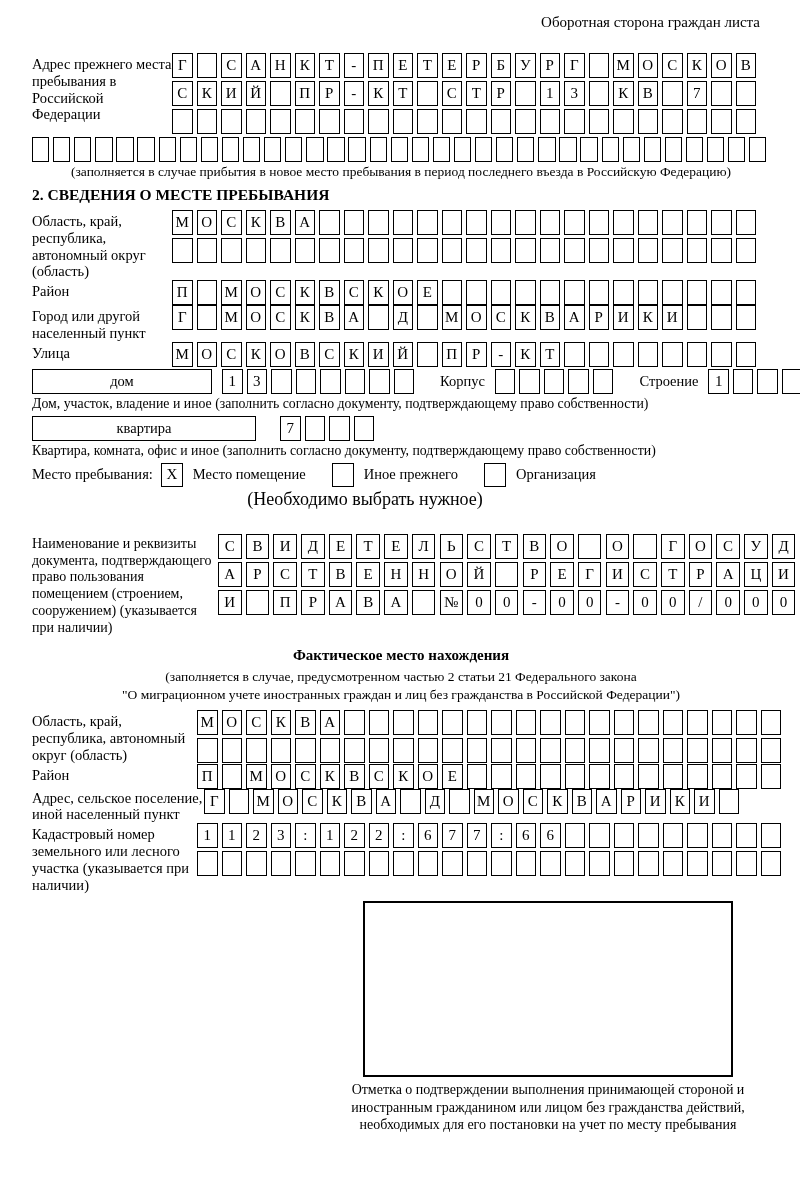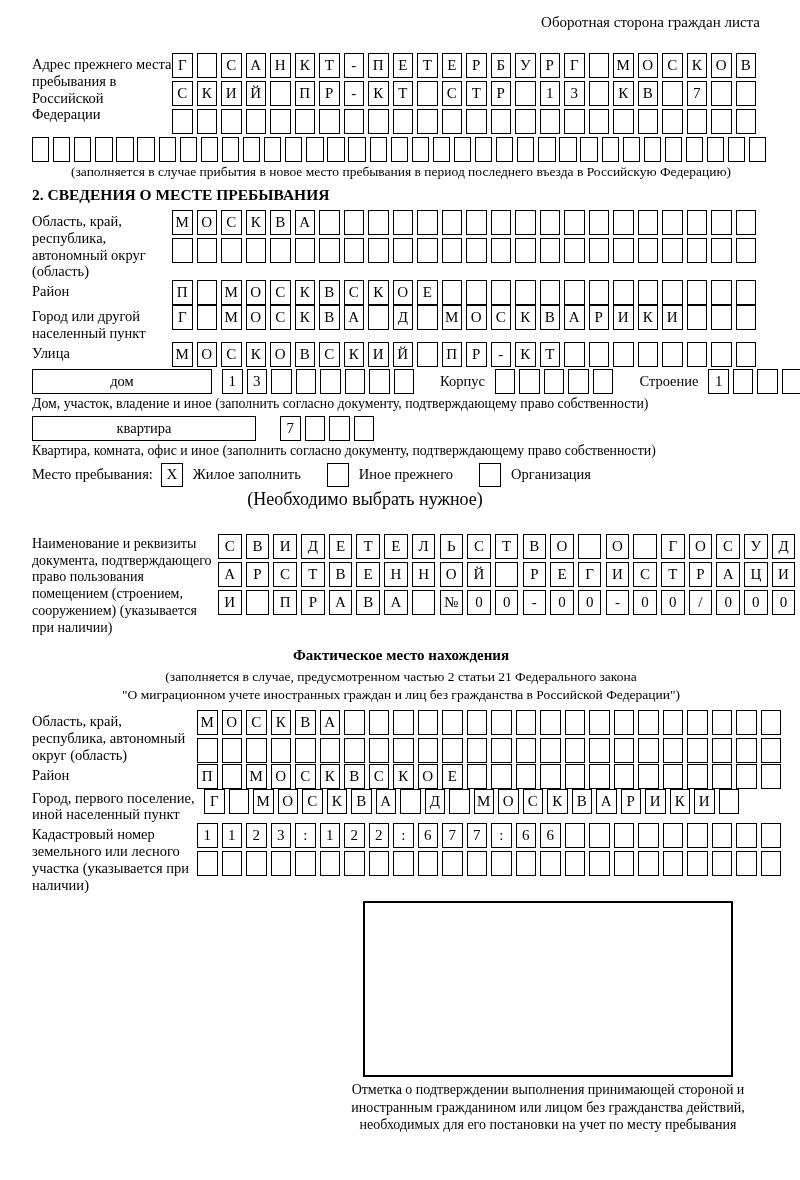--- a/index.html
+++ b/index.html
@@ -378,21 +378,21 @@
         <span class="cell"></span>
         <span class="cell"></span>
         <span class="cell"></span>
       </div>
   </div>
   <div class="caption">Квартира, комната, офис и иное (заполнить согласно документу, подтверждающему право собственности)</div>
 
   <div class="stay-line">
     <span>Место пребывания:</span>
     <span class="checkbox">X</span>
-    <span>Жилое заполнить</span>
+    <span>Место помещение</span>
     <span class="checkbox stay-gap"></span>
     <span>Иное прежнего</span>
     <span class="checkbox stay-gap"></span>
     <span>Организация</span>
   </div>
   <div class="stay-note">(Необходимо выбрать нужное)</div>
 
   <div class="frow">
     <div class="flabel-doc">Наименование и реквизиты документа, подтверждающего право пользования помещением (строением, сооружением) (указывается при наличии)</div>
     <div class="cellrows">
@@ -556,21 +556,21 @@
         <span class="cell"></span>
         <span class="cell"></span>
         <span class="cell"></span>
         <span class="cell"></span>
         <span class="cell"></span>
         <span class="cell"></span>
       </div>
   </div>
 
   <div class="frow">
-    <div class="flabel-city2">Город, первого поселение, иной населенный пункт</div>
+    <div class="flabel-city2">Адрес, сельское поселение, иной населенный пункт</div>
     <div class="cells">
         <span class="cell">Г</span>
         <span class="cell"></span>
         <span class="cell">М</span>
         <span class="cell">О</span>
         <span class="cell">С</span>
         <span class="cell">К</span>
         <span class="cell">В</span>
         <span class="cell">А</span>
         <span class="cell"></span>

